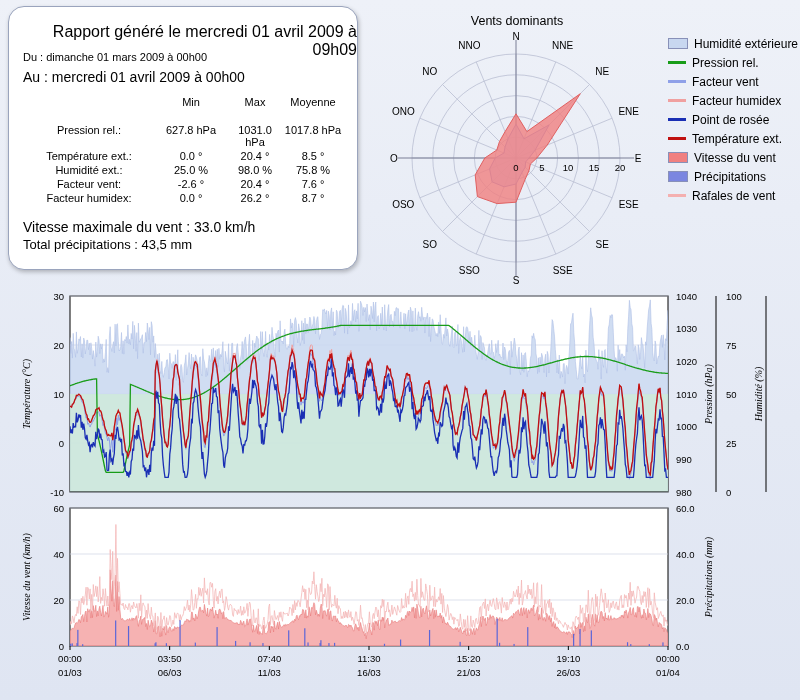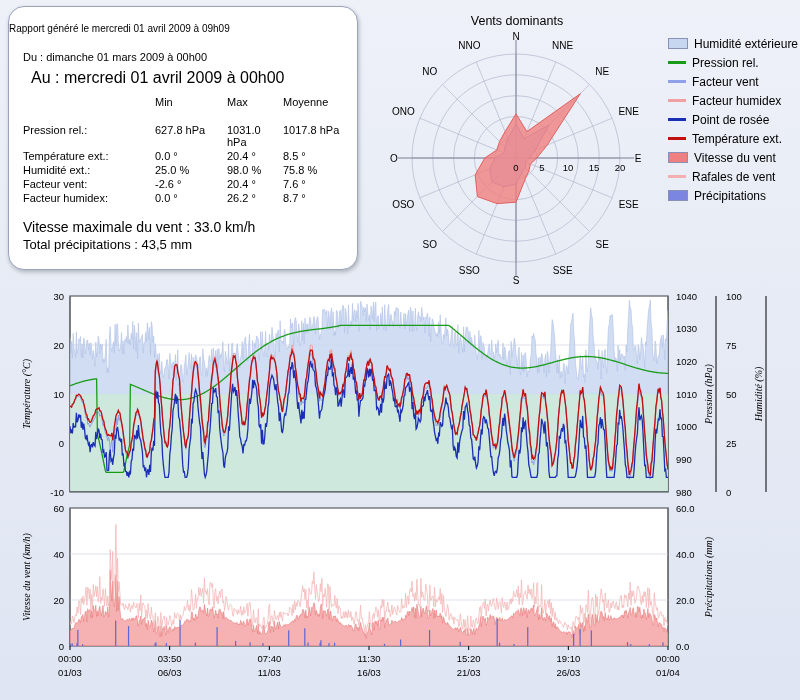--- a/index.html
+++ b/index.html
@@ -10,24 +10,24 @@
     font-size:11px;color:#000;
   }
   .page{position:relative;width:800px;height:700px;
         background:linear-gradient(180deg,#eef1f8 0%,#e4e9f4 60%,#dfe5f2 100%);}
   
   .report{
     position:absolute;left:8px;top:6px;width:348px;height:262px;
     background:#fff;border:1px solid #9aa4bd;border-radius:16px;
     box-shadow:1px 2px 4px rgba(0,0,0,.25);
   }
-  .report .title{position:absolute;left:0;top:16px;width:348px;text-align:left;font-size:10px;}
+  .report .title{position:absolute;left:0;top:16px;width:348px;text-align:right;font-size:16px;}
   .report .du{position:absolute;left:14px;top:44px;font-size:11px;}
-  .report .au{position:absolute;left:14px;top:62px;font-size:16px;margin-left:8px;}
-  .tbl{position:absolute;left:14px;top:88px;width:320px;border-collapse:collapse;font-size:11px;}
+  .report .au{position:absolute;left:14px;top:62px;font-size:14px;}
+  .tbl{position:absolute;left:14px;top:88px;width:320px;border-collapse:collapse;font-size:11px;text-align:center;}
   .tbl td{padding:1px 0;vertical-align:top;}
   .tbl .c0{width:132px;}
   .tbl .c1{width:72px;}
   .tbl .c2{width:56px;}
   .tbl .c3{width:60px;}
   .report .foot1{position:absolute;left:14px;top:212px;font-size:14px;}
   .report .foot2{position:absolute;left:14px;top:230px;font-size:13px;}
 
   
   .rose{position:absolute;left:372px;top:6px;width:290px;height:278px;}
@@ -174,26 +174,26 @@
       </div>
       <div class="row">
         <span class="sw" style="height: 3px; background: rgb(192, 16, 16); margin-top: 0px;"></span>
         <span class="lbl">Température ext.</span>
       </div>
       <div class="row">
         <span class="sw" style="background: rgb(240, 128, 128); border: 1px solid rgb(136, 144, 184);"></span>
         <span class="lbl">Vitesse du vent</span>
       </div>
       <div class="row">
+        <span class="sw" style="background: rgb(123, 134, 224); border: 1px solid rgb(136, 144, 184);"></span>
+        <span class="lbl">Précipitations</span>
+      </div>
+      <div class="row">
         <span class="sw" style="height: 3px; background: rgb(244, 176, 176); margin-top: 0px;"></span>
         <span class="lbl">Rafales de vent</span>
-      </div>
-      <div class="row">
-        <span class="sw" style="background: rgb(123, 134, 224); border: 1px solid rgb(136, 144, 184);"></span>
-        <span class="lbl">Précipitations</span>
       </div>
     </div>
 
   <div class="charts">
     <svg id="charts-svg" width="784" height="406">
         <rect x="62" y="10" width="598" height="196" fill="#ffffff" stroke="#000" stroke-width="1"></rect>
         <rect x="62" y="222" width="598" height="138" fill="#ffffff" stroke="#000" stroke-width="1"></rect>
         <line x1="62" y1="206" x2="660" y2="206" stroke="#cfd4e4" stroke-width="0.7"></line>
         <line x1="62" y1="157" x2="660" y2="157" stroke="#cfd4e4" stroke-width="0.7"></line>
         <line x1="62" y1="108" x2="660" y2="108" stroke="#cfd4e4" stroke-width="0.7"></line>

